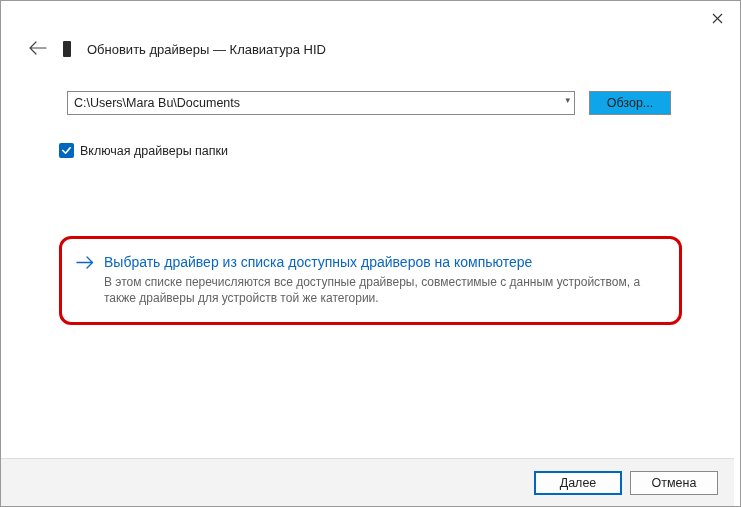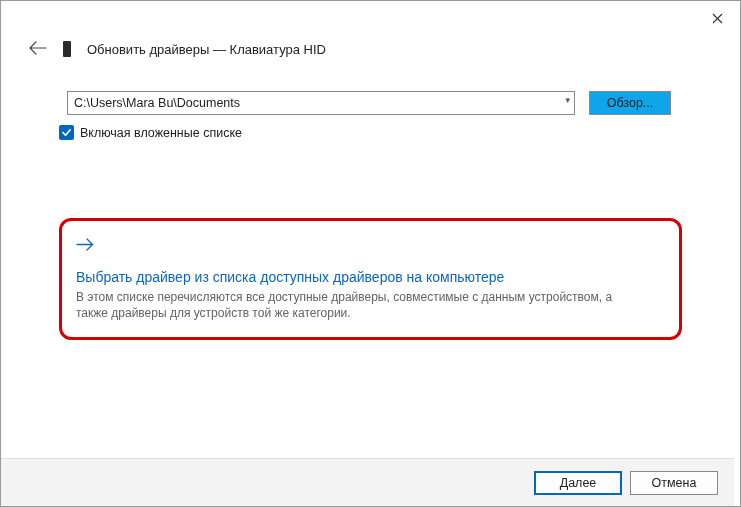--- a/index.html
+++ b/index.html
@@ -6,30 +6,30 @@
     body { width: 741px; height: 507px; background: #fff; border: 1px solid #999; position: relative; }
     .titlebar { height: 34px; display: flex; justify-content: flex-end; align-items: center; }
     .close-btn { width: 46px; height: 30px; display: flex; align-items: center; justify-content: center; font-size: 14px; color: #333; cursor: pointer; }
     .header-row { display: flex; align-items: center; padding: 0 28px; gap: 16px; height: 28px; }
     .back-arrow { font-size: 18px; color: #555; cursor: pointer; line-height: 1; }
     .device-icon { width: 8px; height: 16px; background: #2a2a2a; border-radius: 1px; display: inline-block; }
     .header-title { font-size: 13px; color: #222; }
     .content { padding: 28px 58px 0 58px; }
     .main-heading { color: #0a4a8a; font-size: 15px; font-weight: 400; margin-bottom: 26px; }
     .field-label { font-size: 12.5px; color: #222; margin-bottom: 6px; }
-    .path-row { display: flex; gap: 14px; align-items: center; margin-bottom: 10px; padding-left: 8px; }
+    .path-row { display: flex; gap: 14px; align-items: center; margin-bottom: 28px; padding-left: 8px; }
     .path-combo { position: relative; width: 508px; }
     .path-combo input { width: 100%; height: 24px; border: 1px solid #888; padding: 0 22px 0 6px; font-size: 12.5px; color: #222; background: #fff; }
     .combo-arrow { position: absolute; right: 5px; top: 4px; font-size: 9px; color: #555; pointer-events: none; }
     .browse-btn { height: 24px; width: 82px; border: 1px solid #888; background: #0ea5e9; font-size: 12.5px; color: #222; cursor: pointer; }
     .checkbox-row { display: flex; align-items: center; gap: 6px; margin-top: 4px; }
     .checkbox { width: 15px; height: 15px; background: #0067c0; border-radius: 2px; display: flex; align-items: center; justify-content: center; }
     .checkbox svg { width: 11px; height: 11px; }
     .checkbox-label { font-size: 12.5px; color: #222; }
-    .pick-section { margin-top: 78px; border: 3px solid #d40000; border-radius: 12px; padding: 14px 18px 16px 14px; display: flex; gap: 10px; cursor: pointer; flex-direction: column; }
+    .pick-section { margin-top: 78px; border: 3px solid #d40000; border-radius: 12px; padding: 14px 18px 16px 14px; display: flex; gap: 10px; cursor: pointer; }
     .pick-arrow { color: #0a66c2; font-size: 17px; line-height: 1.3; flex-shrink: 0; margin-top: 1px; }
     .pick-title { color: #0a66c2; font-size: 14px; line-height: 1.35; }
     .pick-desc { color: #636363; font-size: 12px; line-height: 1.35; margin-top: 2px; max-width: 540px; }
     .footer { position: absolute; bottom: 0; left: 0; right: 6px; height: 48px; background: #f3f3f3; border-top: 1px solid #ddd; display: flex; justify-content: flex-end; align-items: center; gap: 8px; padding: 0 16px; }
     .footer button { height: 24px; width: 88px; border: 1px solid #888; background: #fdfdfd; font-size: 12.5px; color: #222; cursor: pointer; }
     .footer button:focus, .footer .primary { border: 1px solid #0067c0; outline: 1px solid #0067c0; outline-offset: -2px; }
   </style>
 </head>
 <body>
 
@@ -61,21 +61,21 @@
     </div>
     <button class="browse-btn">Обзор...</button>
   </div>
 
   <div class="checkbox-row">
     <span class="checkbox">
       <svg viewBox="0 0 12 12">
           <path d="M2 6 L5 9 L10 3" stroke="#fff" stroke-width="1.8" fill="none" stroke-linecap="round" stroke-linejoin="round"></path>
         </svg>
     </span>
-    <span class="checkbox-label">Включая вложенные списке</span>
+    <span class="checkbox-label">Включая драйверы папки</span>
   </div>
 
   <div class="pick-section">
     <span class="pick-arrow">
       <svg width="18" height="15" viewBox="0 0 18 15">
           <path d="M1 7.5 L16 7.5 M11 2 L16.5 7.5 L11 13" stroke="#0a66c2" stroke-width="1.3" fill="none" stroke-linecap="round" stroke-linejoin="round"></path>
         </svg>
     </span>
     <div>
       <div class="pick-title">Выбрать драйвер из списка доступных драйверов на компьютере</div>

